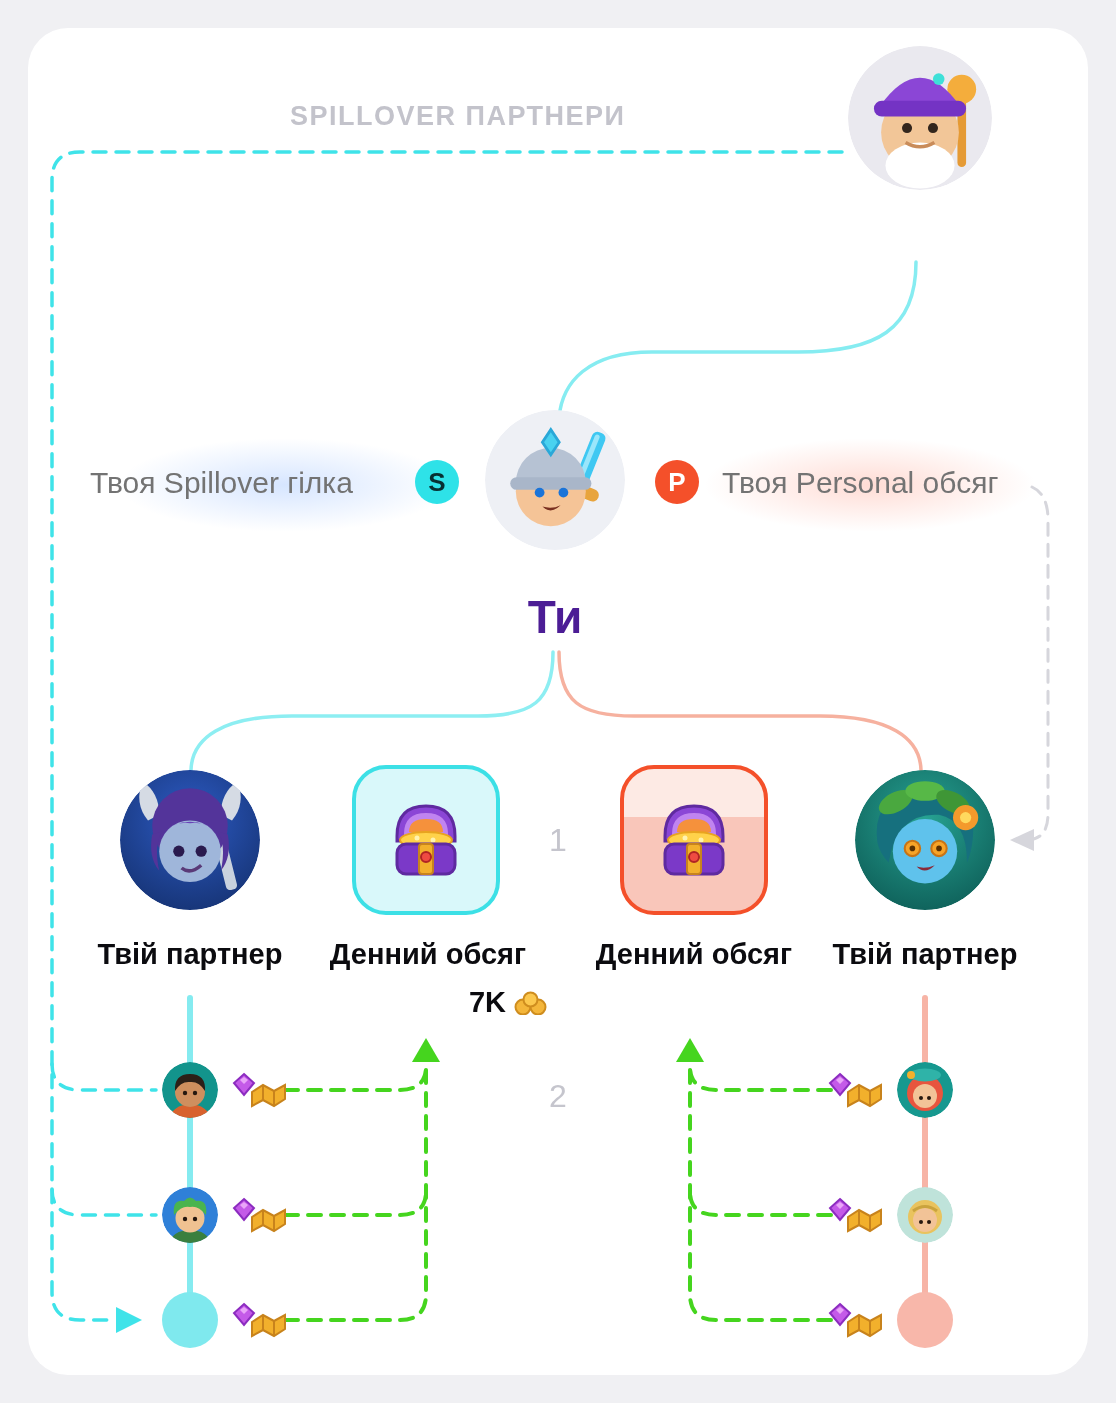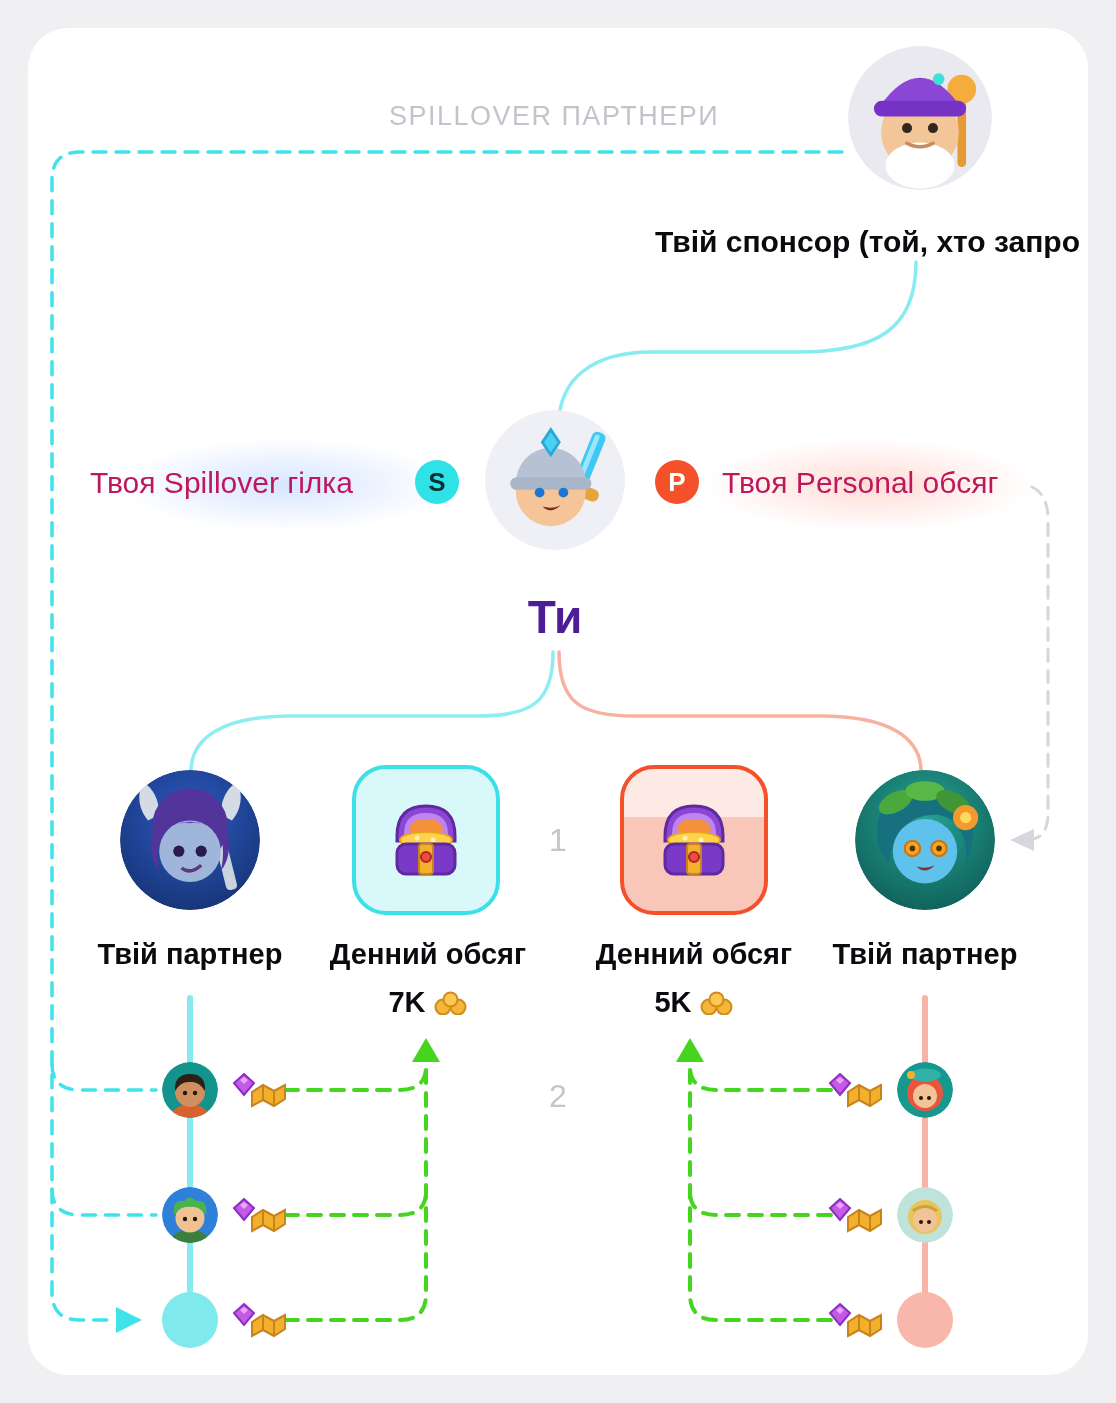--- a/index.html
+++ b/index.html
@@ -20,28 +20,28 @@
     background:radial-gradient(ellipse 50% 50% at 50% 50%, rgba(255,110,80,.24), rgba(255,110,80,0) 72%);}
 
   .avatar{position:absolute;border-radius:50%;overflow:hidden;}
   .avatar svg{display:block;width:100%;height:100%;}
   .sponsor{left:848px;top:46px;width:144px;height:144px;}
   .you-avatar{left:485px;top:410px;width:140px;height:140px;}
   .partner-left{left:120px;top:770px;width:140px;height:140px;}
   .partner-right{left:855px;top:770px;width:140px;height:140px;}
 
   .spillover-title{
-    position:absolute;left:290px;top:101px;width:528px;text-align:center;
-    font-size:27px;font-weight:400;letter-spacing:1.5px;color:#c3c3cb;
+    position:absolute;left:290px;top:101px;width:528px;text-align:left;
+    font-size:27px;font-weight:700;letter-spacing:1.5px;color:#c3c3cb;
   }
   .sponsor-caption{
     position:absolute;left:655px;top:225px;width:433px;overflow:hidden;white-space:nowrap;
     font-size:30px;font-weight:800;color:#0b0b0f;
   }
-  .branch-label{position:absolute;font-size:30px;font-weight:500;color:#be185d;}
+  .branch-label{position:absolute;font-size:30px;font-weight:500;color:#737373;}
   .branch-label.left{left:90px;top:466px;width:310px;text-align:left;}
   .branch-label.right{left:722px;top:466px;width:310px;text-align:left;}
   .badge{
     position:absolute;width:44px;height:44px;border-radius:50%;
     display:flex;align-items:center;justify-content:center;
     font-size:26px;font-weight:800;
   }
   .badge.s{left:415px;top:460px;background:#2ee2e8;color:#073032;}
   .badge.p{left:655px;top:460px;background:#f4502a;color:#ffffff;}
   .you-name{
@@ -61,21 +61,21 @@
   .step{position:absolute;width:40px;text-align:center;font-size:32px;font-weight:500;color:#c5c5cd;}
   .step1{left:538px;top:822px;}
   .step2{left:538px;top:1078px;}
 
   .lbl{position:absolute;width:240px;text-align:center;font-size:29px;font-weight:800;color:#0b0b0f;}
   .lbl-partner-left{left:70px;top:938px;}
   .lbl-vol-left{left:308px;top:938px;}
   .lbl-vol-right{left:574px;top:938px;}
   .lbl-partner-right{left:805px;top:938px;}
   .vol-value{
-    position:absolute;width:240px;top:986px;display:flex;align-items:center;justify-content:center;gap:8px;
+    position:absolute;width:240px;top:986px;display:flex;align-items:center;justify-content:flex-end;gap:8px;
     font-size:29px;font-weight:800;color:#0b0b0f;
   }
   .vol-value.left{left:308px;}
   .vol-value.right{left:574px;}
   .vol-value svg{width:34px;height:24px;}
 
   .vline{position:absolute;width:6px;border-radius:3px;}
   .vline-cyan{left:187px;top:995px;height:330px;background:#85ebf0;}
   .vline-salmon{left:922px;top:995px;height:330px;background:#f7b4a6;}
 
@@ -139,21 +139,20 @@
       <ellipse cx="50" cy="83" rx="24" ry="16" fill="#ffffff"></ellipse>
       <path d="M22 42 Q50 2 78 42 Z" fill="#8b46d6"></path>
       <rect x="18" y="38" width="64" height="11" rx="5.5" fill="#7433c4"></rect>
       <circle cx="63" cy="23" r="4" fill="#3ee0d8"></circle>
       <circle cx="41" cy="57" r="3.5" fill="#33261d"></circle>
       <circle cx="59" cy="57" r="3.5" fill="#33261d"></circle>
       <path d="M40 67 Q50 73 60 67" stroke="#c98c5a" stroke-width="2.5" fill="none"></path>
     </svg>
   </div>
 
-  <div class="sponsor-caption">Твій спонсор (той, хто запро</div>
 
   <div class="branch-label left">Твоя Spillover гілка</div>
   <div class="badge s">S</div>
 
   <div class="avatar you-avatar">
     <svg viewBox="0 0 100 100">
       <circle cx="50" cy="50" r="50" fill="#eef0f5"></circle>
       <g transform="rotate(22 72 40)">
         <rect x="68" y="14" width="10" height="42" rx="4" fill="#3fc8f2"></rect>
         <rect x="70" y="16" width="3.5" height="38" rx="1.75" fill="#9ae6fb"></rect>
@@ -255,28 +254,20 @@
   <div class="lbl lbl-vol-left">Денний обсяг</div>
   <div class="vol-value left">
     <span>7K</span>
     <svg viewBox="0 0 34 24">
       <circle cx="9" cy="16" r="7.5" fill="#f4b63a" stroke="#cf8d1e" stroke-width="2"></circle>
       <circle cx="24" cy="16" r="7.5" fill="#f4b63a" stroke="#cf8d1e" stroke-width="2"></circle>
       <circle cx="16.5" cy="8.5" r="7" fill="#fcc84e" stroke="#cf8d1e" stroke-width="2"></circle>
     </svg>
   </div>
   <div class="lbl lbl-vol-right">Денний обсяг</div>
-  <div class="vol-value right">
-    <span>5K</span>
-    <svg viewBox="0 0 34 24">
-      <circle cx="9" cy="16" r="7.5" fill="#f4b63a" stroke="#cf8d1e" stroke-width="2"></circle>
-      <circle cx="24" cy="16" r="7.5" fill="#f4b63a" stroke="#cf8d1e" stroke-width="2"></circle>
-      <circle cx="16.5" cy="8.5" r="7" fill="#fcc84e" stroke="#cf8d1e" stroke-width="2"></circle>
-    </svg>
-  </div>
   <div class="lbl lbl-partner-right">Твій партнер</div>
 
   <div class="step step2">2</div>
 
   <div class="vline vline-cyan"></div>
   <div class="vline vline-salmon"></div>
 
   <div class="savatar" style="left:162px;top:1062px;">
     <svg viewBox="0 0 56 56">
       <circle cx="28" cy="28" r="28" fill="#12948c"></circle>

